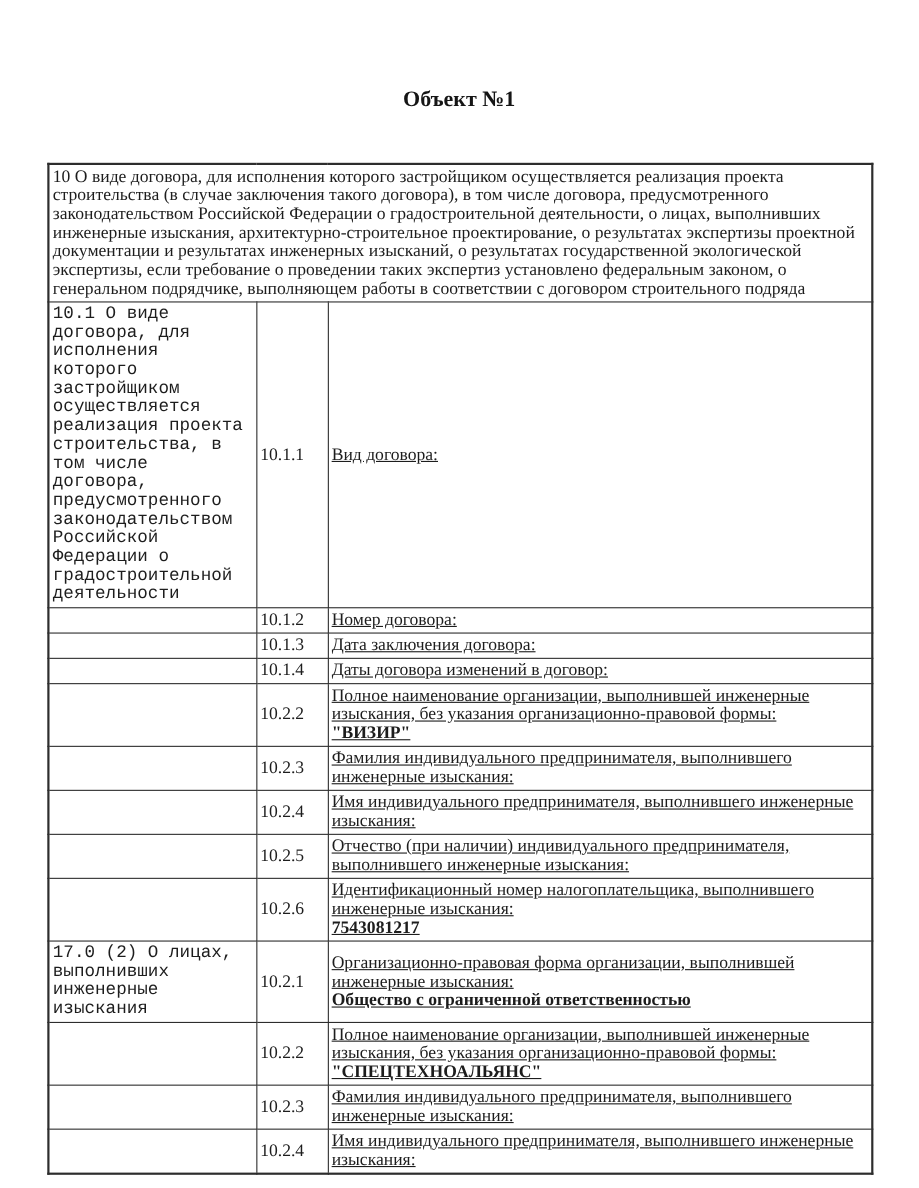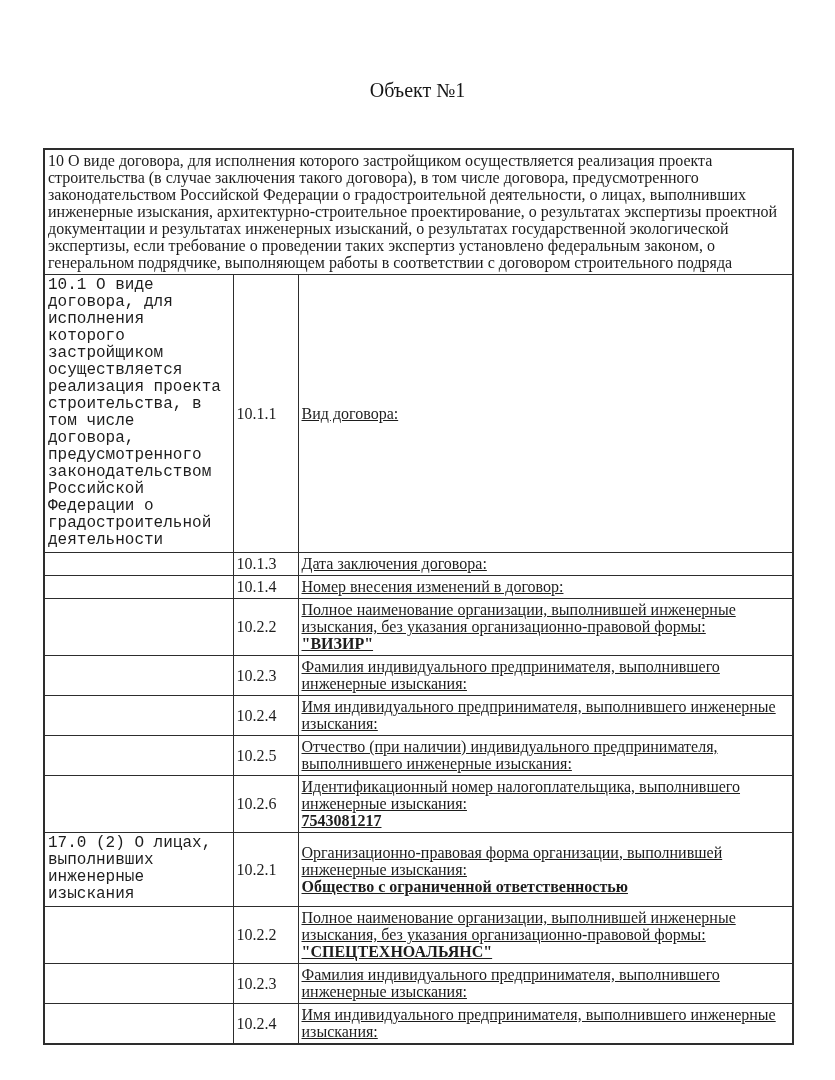--- a/index.html
+++ b/index.html
@@ -14,21 +14,21 @@
     overflow: hidden;
     font-family: "Liberation Serif", "DejaVu Serif", serif;
     color: #1d1d1d;
   }
   .page-title {
     margin: 0;
     padding-top: 79px;
     text-align: center;
     font-size: 20px;
     line-height: 23px;
-    font-weight: 400;
+    font-weight: 700;
     color: #151515;
   }
   table.doc-table {
     border-collapse: collapse;
     table-layout: fixed;
     width: 749px;
     margin: 46px 0 0 43px;
     border: 2px solid #2d2d2d;
   }
   table.doc-table td {
@@ -83,35 +83,43 @@
 
     <tr>
       <td class="c-left">10.1 О виде договора, для исполнения которого застройщиком осуществляется реализация проекта строительства, в том числе договора, предусмотренного законодательством Российской Федерации о градостроительной деятельности</td>
       <td class="c-code">10.1.1</td>
       <td class="c-desc">
         <div class="row-label">Вид договора:</div>
 
       </td>
     </tr>
 
+    <tr>
+      <td class="c-left"></td>
+      <td class="c-code">10.1.2</td>
+      <td class="c-desc">
+        <div class="row-label">Номер договора:</div>
+
+      </td>
+    </tr>
 
     <tr>
       <td class="c-left"></td>
       <td class="c-code">10.1.3</td>
       <td class="c-desc">
         <div class="row-label">Дата заключения договора:</div>
 
       </td>
     </tr>
 
     <tr>
       <td class="c-left"></td>
       <td class="c-code">10.1.4</td>
       <td class="c-desc">
-        <div class="row-label">Номер внесения изменений в договор:</div>
+        <div class="row-label">Даты договора изменений в договор:</div>
 
       </td>
     </tr>
 
 
     <tr>
       <td class="c-left"></td>
       <td class="c-code">10.2.2</td>
       <td class="c-desc">
         <div class="row-label">Полное наименование организации, выполнившей инженерные изыскания, без указания организационно-правовой формы:</div>

